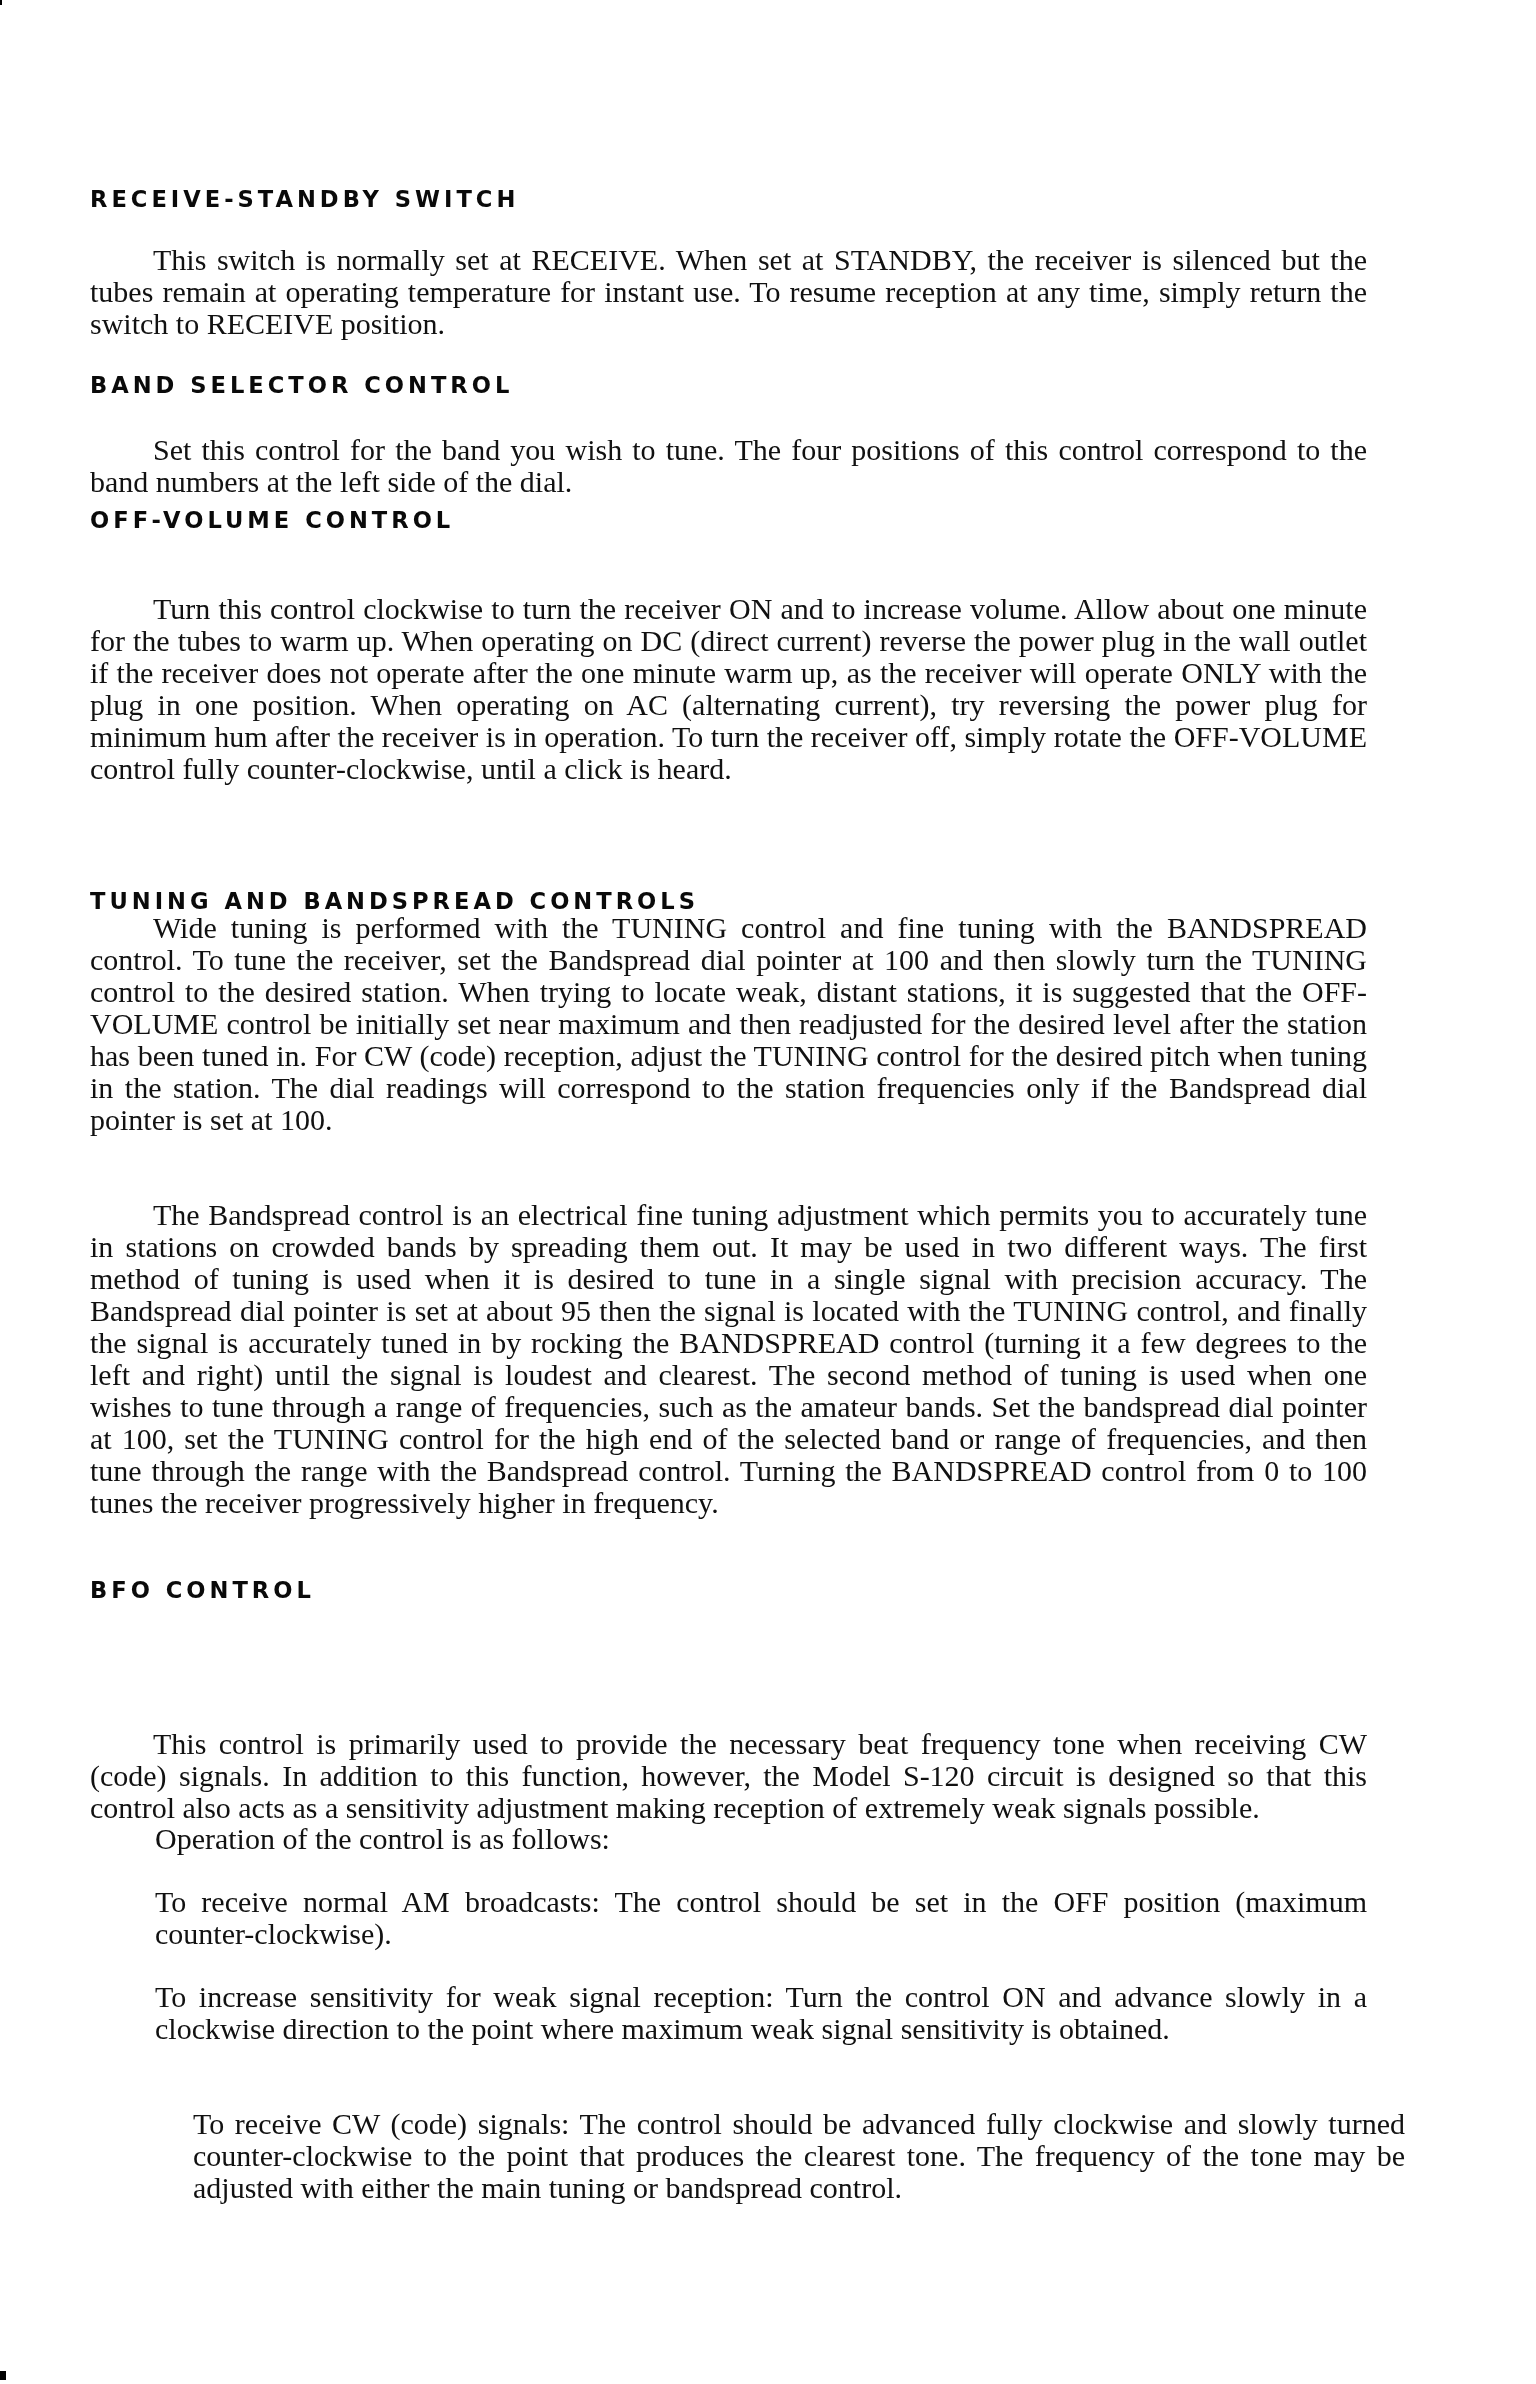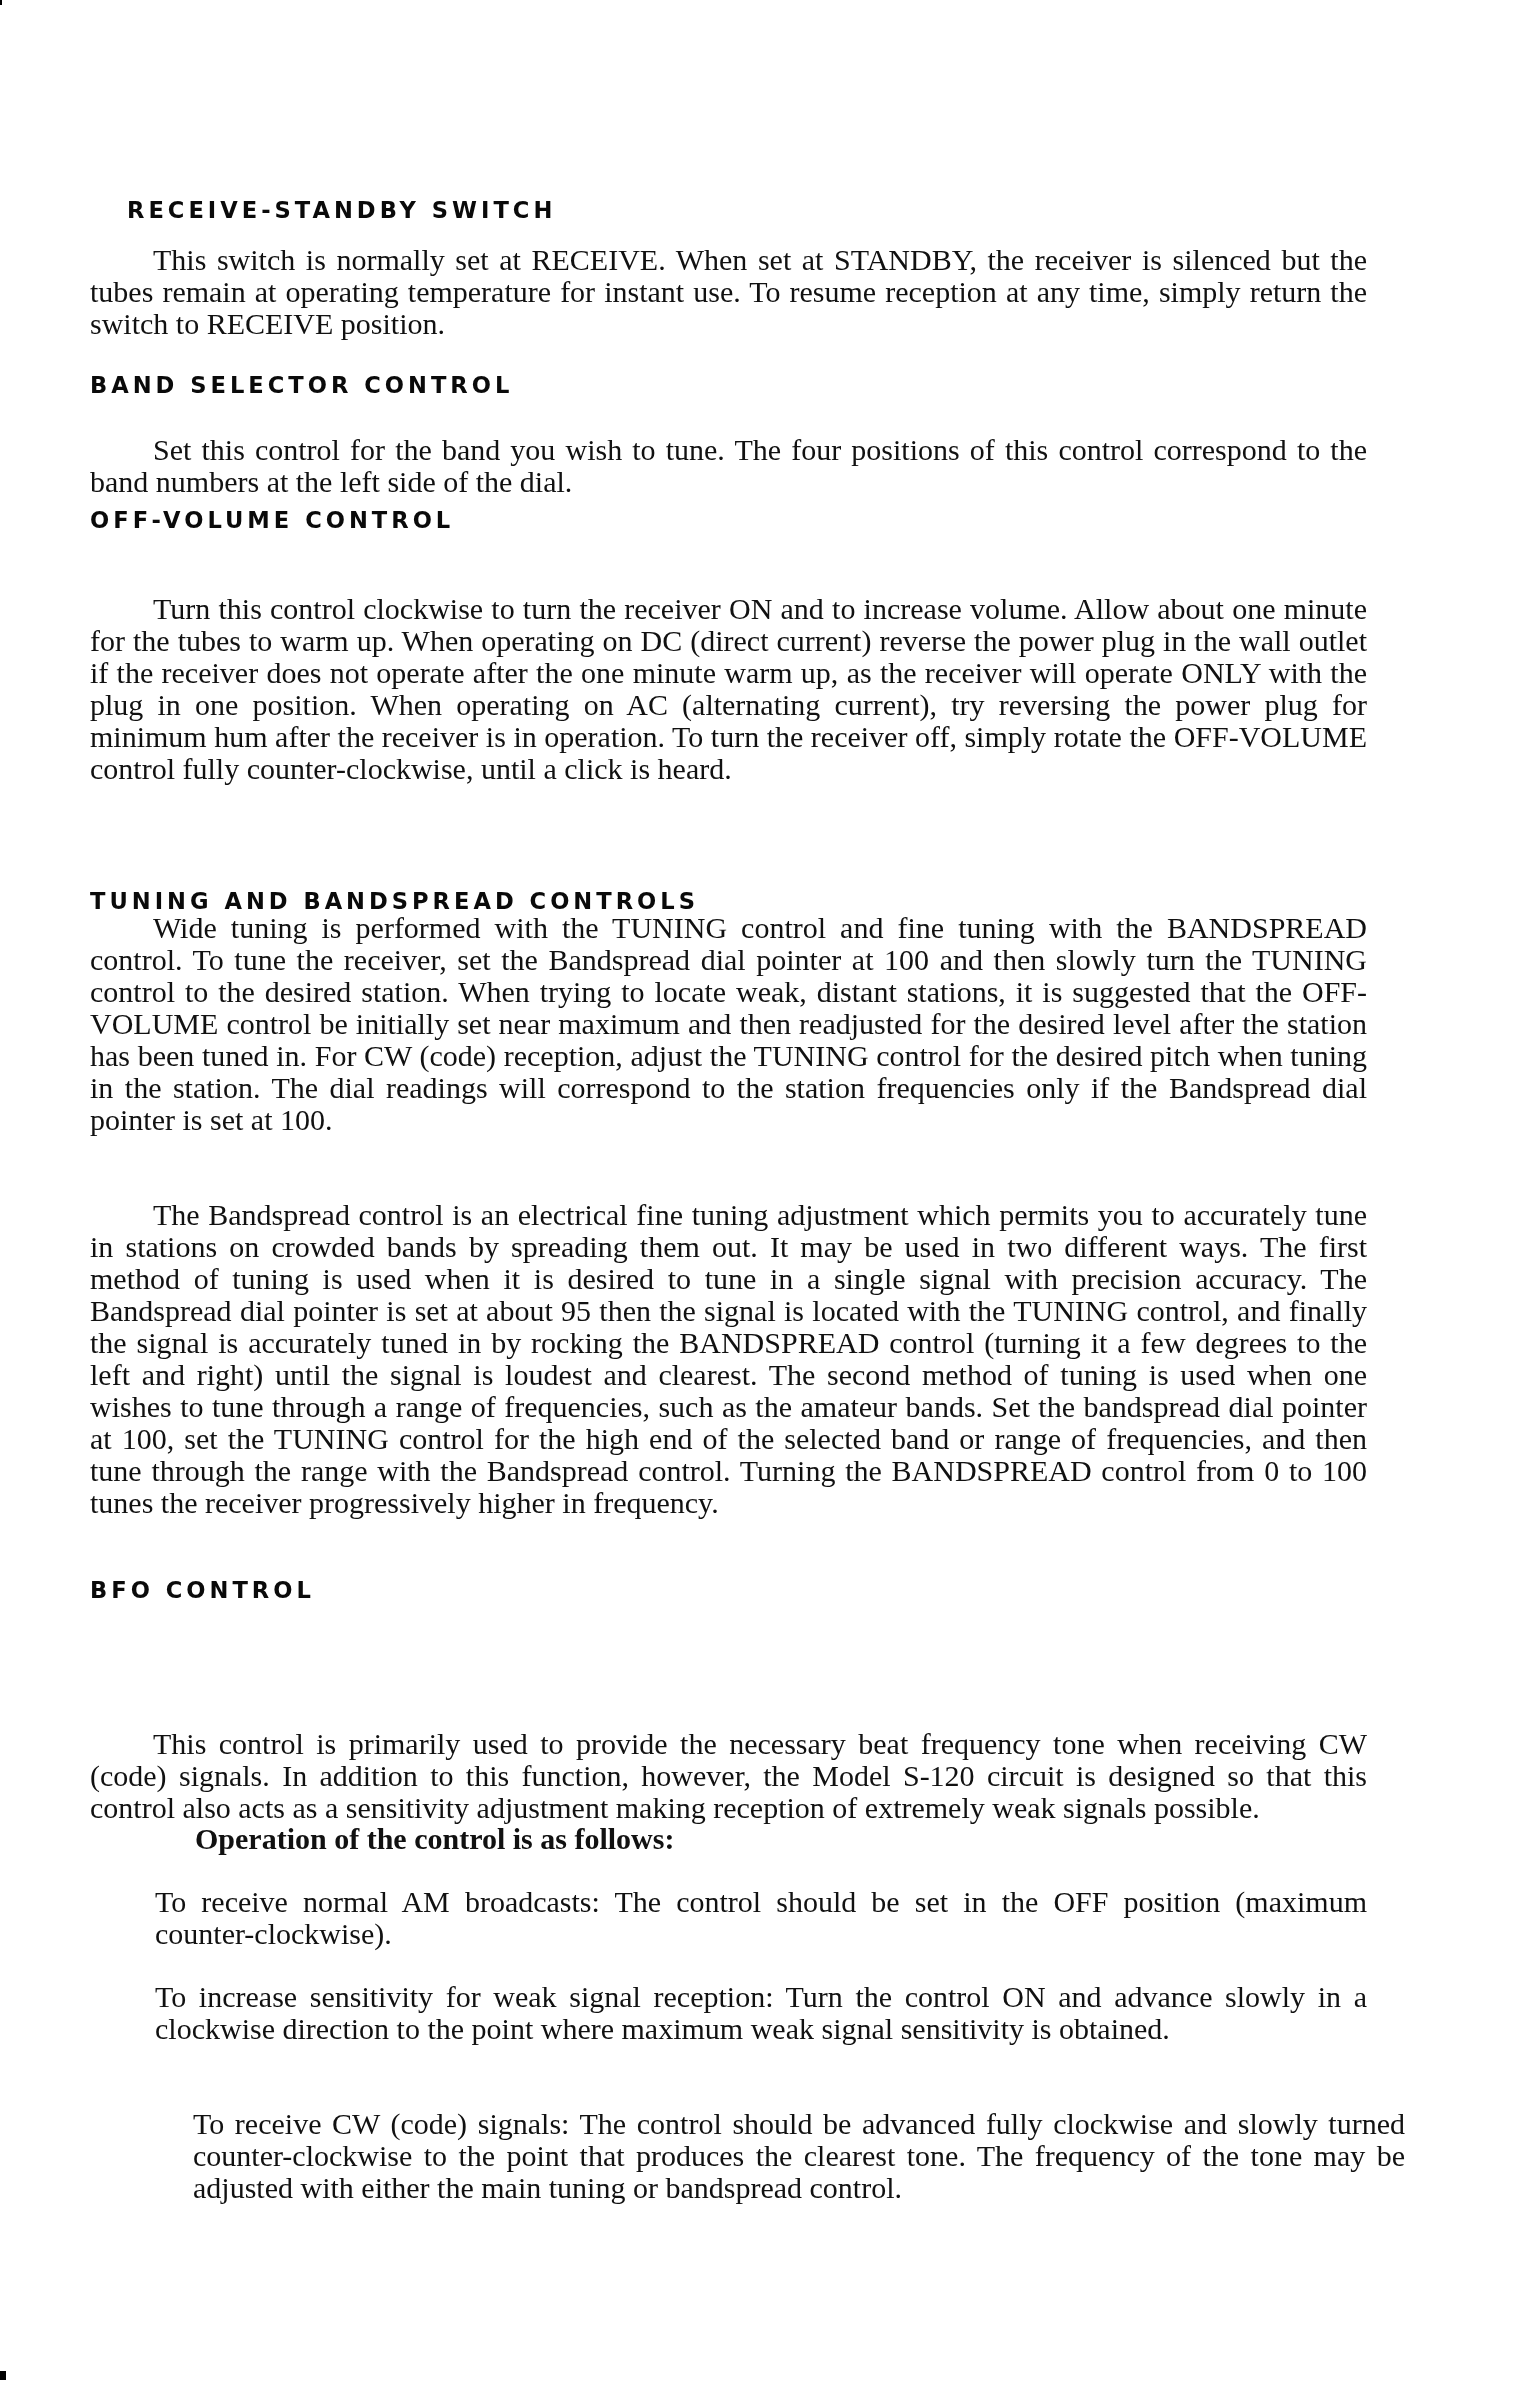--- a/index.html
+++ b/index.html
@@ -42,34 +42,33 @@
     text-indent: 63px;
     color: #111111;
     margin: 0;
   }
   .para.sub {
     left: 155px;
     width: 1212px;
     text-indent: 0;
   }
   .para.label {
-    font-weight: bold;
-    margin-left: 40px;
+    font-weight: normal;
   }
   .mark {
     position: absolute;
     background: #000;
   }
 </style>
 </head>
 <body>
 
 <div class="page">
 
-  <div class="heading" style="top:197px;margin-left:37px;">RECEIVE-STANDBY SWITCH</div>
+  <div class="heading" style="top:186px;">RECEIVE-STANDBY SWITCH</div>
   <p class="para" style="top:244px;">This switch is normally set at RECEIVE. When set at STANDBY, the receiver is silenced but the tubes remain at operating temperature for instant use. To resume reception at any time, simply return the switch to RECEIVE position.</p>
 
   <div class="heading" style="top:372px;">BAND SELECTOR CONTROL</div>
   <p class="para" style="top:434px;">Set this control for the band you wish to tune. The four positions of this control correspond to the band numbers at the left side of the dial.</p>
 
   <div class="heading" style="top:507px;">OFF-VOLUME CONTROL</div>
   <p class="para" style="top:593px;">Turn this control clockwise to turn the receiver ON and to increase volume. Allow about one minute for the tubes to warm up. When operating on DC (direct current) reverse the power plug in the wall outlet if the receiver does not operate after the one minute warm up, as the receiver will operate ONLY with the plug in one position. When operating on AC (alternating current), try reversing the power plug for minimum hum after the receiver is in operation. To turn the receiver off, simply rotate the OFF-VOLUME control fully counter-clockwise, until a click is heard.</p>
 
   <div class="heading" style="top:848px;margin-top:40px;">TUNING AND BANDSPREAD CONTROLS</div>
   <p class="para" style="top:912px;">Wide tuning is performed with the TUNING control and fine tuning with the BANDSPREAD control. To tune the receiver, set the Bandspread dial pointer at 100 and then slowly turn the TUNING control to the desired station. When trying to locate weak, distant stations, it is suggested that the OFF-VOLUME control be initially set near maximum and then readjusted for the desired level after the station has been tuned in. For CW (code) reception, adjust the TUNING control for the desired pitch when tuning in the station. The dial readings will correspond to the station frequencies only if the Bandspread dial pointer is set at 100.</p>

